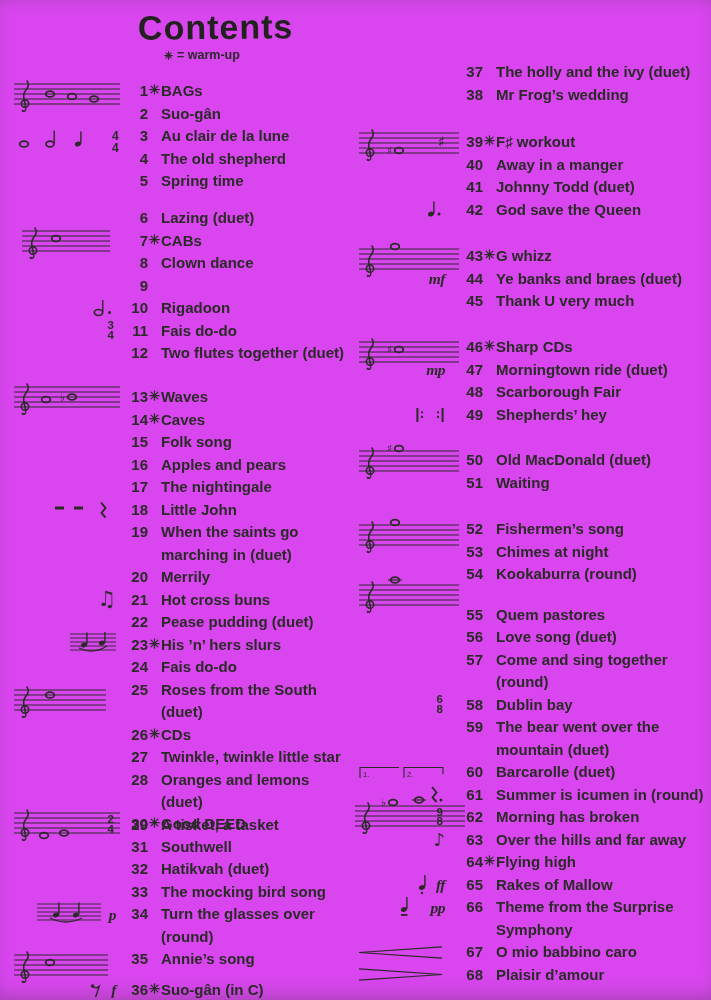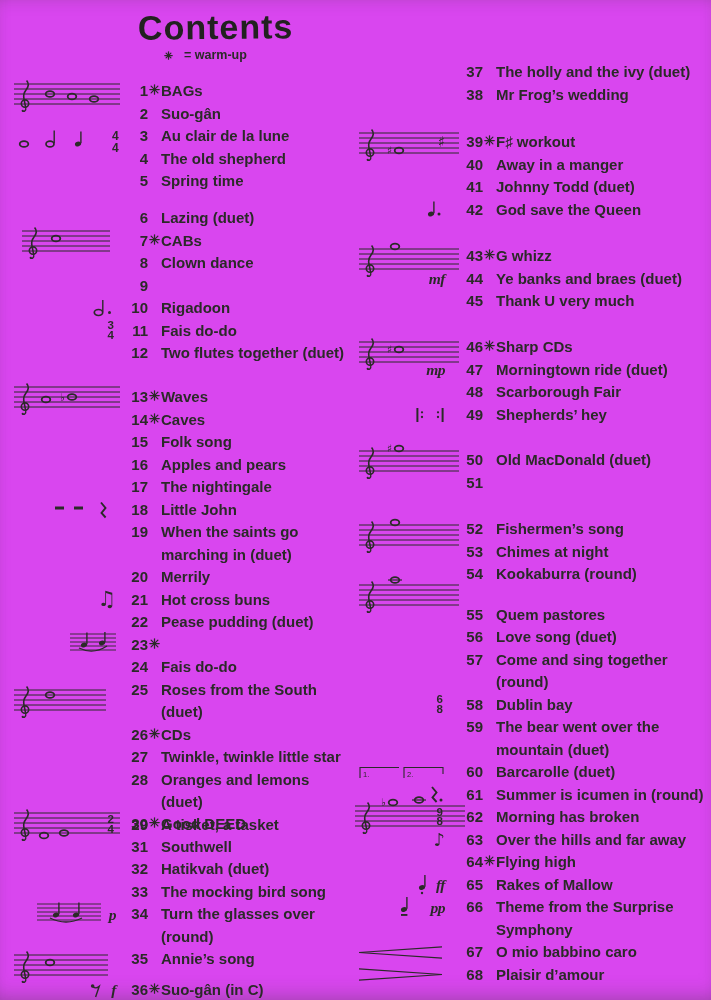--- a/index.html
+++ b/index.html
@@ -9,21 +9,21 @@
     background-color:#d946ef;
     box-shadow:inset 0 -14px 22px -14px rgba(60,58,55,.45), inset 0 10px 18px -14px rgba(60,58,55,.35);
     font-family:"Liberation Sans","DejaVu Sans",sans-serif;
     color:#2b2a28;
   }
   .page-title{
     position:absolute;left:138px;top:8px;margin:0;
     font-size:34px;font-weight:700;letter-spacing:1px;color:#222120;
     transform:rotate(-0.6deg);
   }
-  .legend{position:absolute;left:164px;top:48px;display:flex;align-items:center;gap:11px;
+  .legend{position:absolute;left:164px;top:48px;display:flex;align-items:center;gap:4px;
     font-size:12.5px;font-weight:700;color:#2b2a28;}
   .col{position:absolute;top:0;height:1000px;}
   .col-left{left:0;width:355px;}
   .col-right{left:355px;width:356px;}
   .group{position:absolute;left:0;right:0;}
   .gicon{position:absolute;}
   .row{display:flex;align-items:flex-start;}
   .slot{flex:0 0 auto;display:flex;justify-content:flex-end;align-items:center;
     padding-right:6px;height:22.5px;overflow:visible;}
   .col-left .slot{width:116px;}
@@ -411,20 +411,23 @@
               <svg width="11" height="11" viewBox="0 0 11 11" xmlns="http://www.w3.org/2000/svg">
                 <g stroke="#2b2a28" stroke-width="1.25" stroke-linecap="round">
                   <line x1="5.5" y1="0.8" x2="5.5" y2="10.2"></line>
                   <line x1="0.8" y1="5.5" x2="10.2" y2="5.5"></line>
                   <line x1="2.1" y1="2.1" x2="8.9" y2="8.9"></line>
                   <line x1="8.9" y1="2.1" x2="2.1" y2="8.9"></line>
                 </g>
               </svg>
             </span>
           </span>
+          <span class="title">
+            <span class="line">His ’n’ hers slurs</span>
+          </span>
         </div>
         <div class="row">
           <span class="slot"></span>
           <span class="num">24</span>
           <span class="starslot"></span>
           <span class="title">
             <span class="line">Fais do-do</span>
           </span>
         </div>
         <div class="row">
@@ -874,20 +877,23 @@
           <span class="num">50</span>
           <span class="starslot"></span>
           <span class="title">
             <span class="line">Old MacDonald (duet)</span>
           </span>
         </div>
         <div class="row">
           <span class="slot"></span>
           <span class="num">51</span>
           <span class="starslot"></span>
+          <span class="title">
+            <span class="line">Waiting</span>
+          </span>
         </div>
       </div>
       <div class="group" style="top: 518px;">
         <span class="gicon" style="left: 4px; top: -3px;"><svg width="100" height="43" viewBox="0 0 100 43" xmlns="http://www.w3.org/2000/svg">
             <line x1="0" y1="10" x2="100" y2="10" stroke="#2b2a28" stroke-width="1"></line>
             <line x1="0" y1="15" x2="100" y2="15" stroke="#2b2a28" stroke-width="1"></line>
             <line x1="0" y1="20" x2="100" y2="20" stroke="#2b2a28" stroke-width="1"></line>
             <line x1="0" y1="25" x2="100" y2="25" stroke="#2b2a28" stroke-width="1"></line>
             <line x1="0" y1="30" x2="100" y2="30" stroke="#2b2a28" stroke-width="1"></line>
             <g transform="translate(3,0)">

